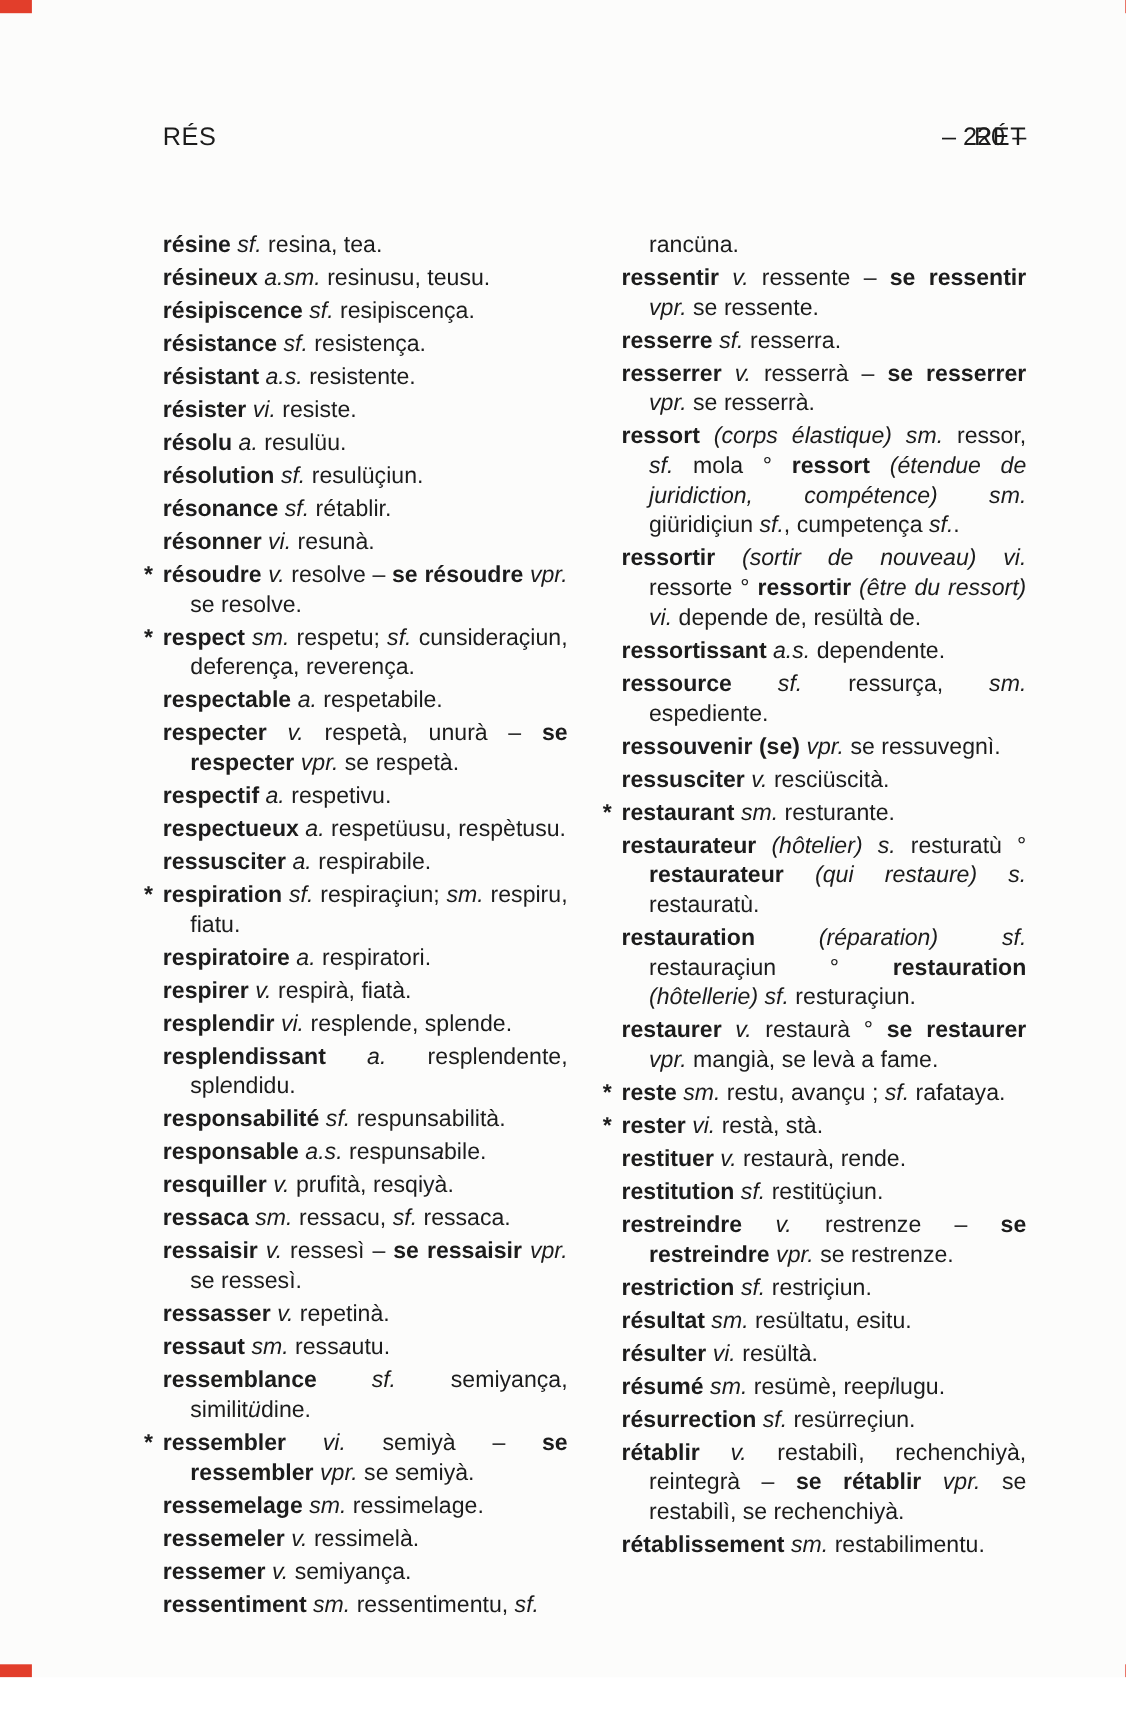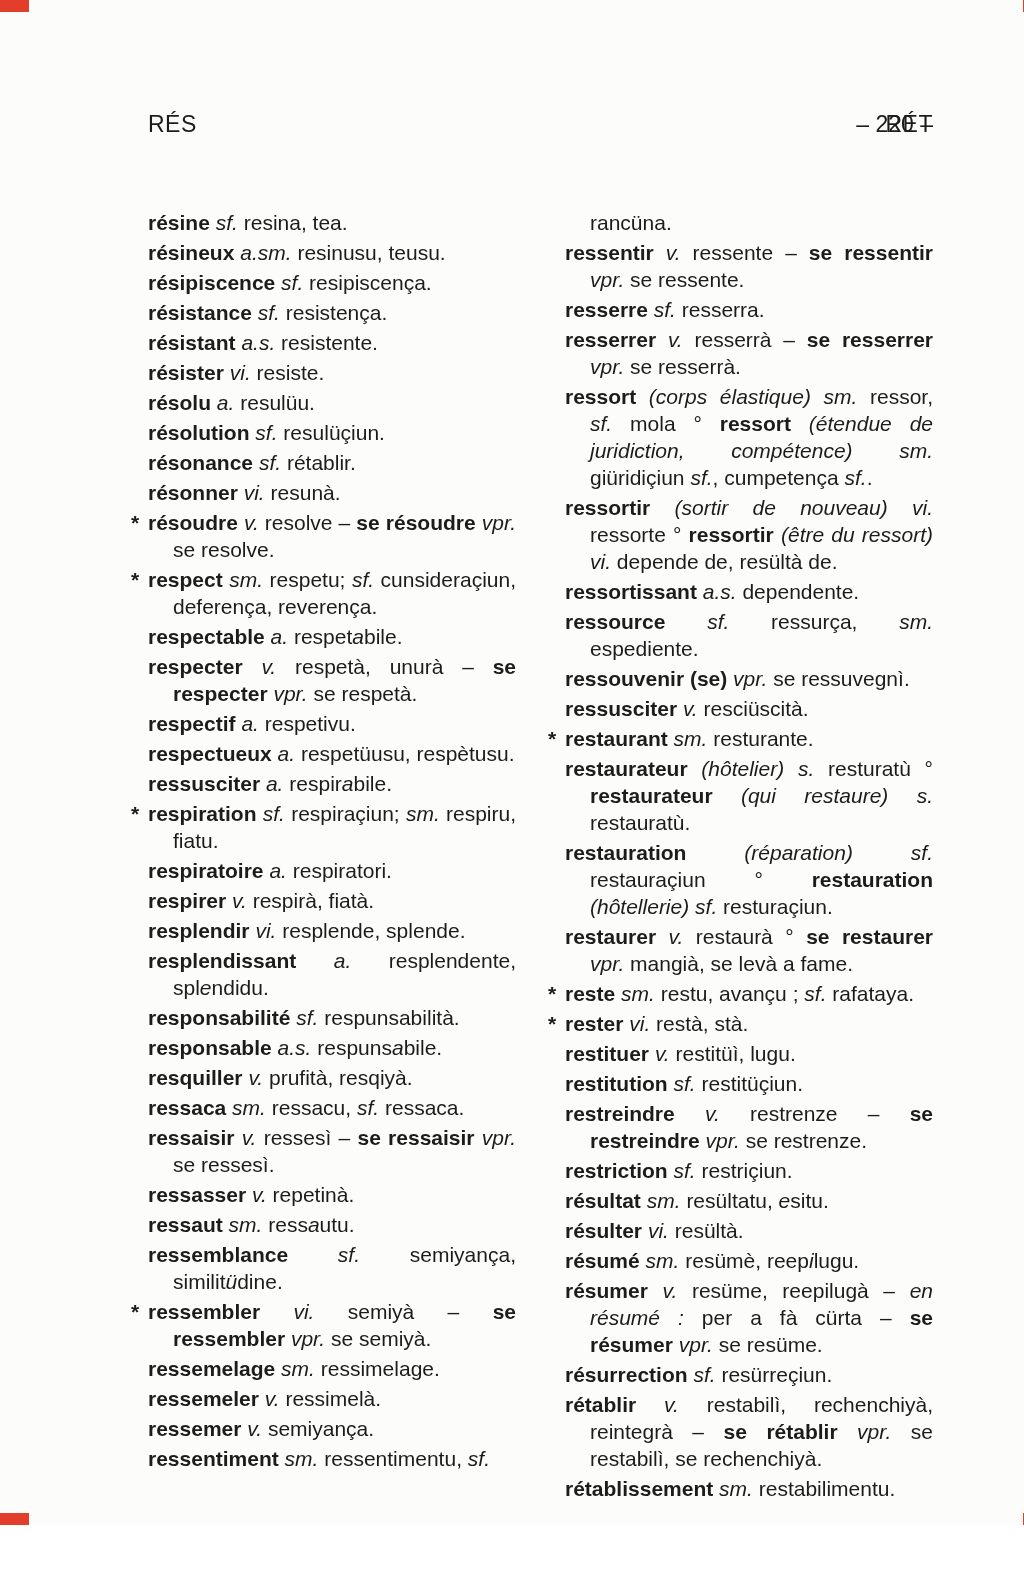--- a/index.html
+++ b/index.html
@@ -124,25 +124,24 @@
       <p class="entry"><span class="seg-b">ressortissant </span><span class="seg-i">a.s. </span><span>dependente.</span></p>
       <p class="entry"><span class="seg-b">ressource </span><span class="seg-i">sf. </span><span>ressurça, </span><span class="seg-i">sm. </span><span>espediente.</span></p>
       <p class="entry"><span class="seg-b">ressouvenir (se) </span><span class="seg-i">vpr. </span><span>se ressuvegnì.</span></p>
       <p class="entry"><span class="seg-b">ressusciter </span><span class="seg-i">v. </span><span>resciüscità.</span></p>
       <p class="entry"><span class="star">*</span><span class="seg-b">restaurant </span><span class="seg-i">sm. </span><span>resturante.</span></p>
       <p class="entry"><span class="seg-b">restaurateur </span><span class="seg-i">(hôtelier) s. </span><span>resturatù ° </span><span class="seg-b">restaurateur </span><span class="seg-i">(qui restaure) s. </span><span>restauratù.</span></p>
       <p class="entry"><span class="seg-b">restauration </span><span class="seg-i">(réparation) sf. </span><span>restauraçiun ° </span><span class="seg-b">restauration </span><span class="seg-i">(hôtellerie) sf. </span><span>resturaçiun.</span></p>
       <p class="entry"><span class="seg-b">restaurer </span><span class="seg-i">v. </span><span>restaurà ° </span><span class="seg-b">se restaurer </span><span class="seg-i">vpr. </span><span>mangià, se levà a fame.</span></p>
       <p class="entry"><span class="star">*</span><span class="seg-b">reste </span><span class="seg-i">sm. </span><span>restu, avançu ; </span><span class="seg-i">sf. </span><span>rafataya.</span></p>
       <p class="entry"><span class="star">*</span><span class="seg-b">rester </span><span class="seg-i">vi. </span><span>restà, stà.</span></p>
-      <p class="entry"><span class="seg-b">restituer </span><span class="seg-i">v. </span><span>restitüì, lugu.</span></p>
+      <p class="entry"><span class="seg-b">restituer </span><span class="seg-i">v. </span><span>restaurà, rende.</span></p>
       <p class="entry"><span class="seg-b">restitution </span><span class="seg-i">sf. </span><span>restitüçiun.</span></p>
       <p class="entry"><span class="seg-b">restreindre </span><span class="seg-i">v. </span><span>restrenze – </span><span class="seg-b">se restreindre </span><span class="seg-i">vpr. </span><span>se restrenze.</span></p>
       <p class="entry"><span class="seg-b">restriction </span><span class="seg-i">sf. </span><span>restriçiun.</span></p>
       <p class="entry"><span class="seg-b">résultat </span><span class="seg-i">sm. </span><span>resültatu, </span><span class="seg-i">e</span><span>situ.</span></p>
       <p class="entry"><span class="seg-b">résulter </span><span class="seg-i">vi. </span><span>resültà.</span></p>
       <p class="entry"><span class="seg-b">résumé </span><span class="seg-i">sm. </span><span>resümè, reep</span><span class="seg-i">i</span><span>lugu.</span></p>
-      <p class="entry"><span class="seg-b">résumer </span><span class="seg-i">v. </span><span>resüme, reepilugà – </span><span class="seg-i">en résumé : </span><span>per a fà cürta – </span><span class="seg-b">se résumer </span><span class="seg-i">vpr. </span><span>se resüme.</span></p>
       <p class="entry"><span class="seg-b">résurrection </span><span class="seg-i">sf. </span><span>resürreçiun.</span></p>
       <p class="entry"><span class="seg-b">rétablir </span><span class="seg-i">v. </span><span>restabilì, rechenchiyà, reintegrà – </span><span class="seg-b">se rétablir </span><span class="seg-i">vpr. </span><span>se restabilì, se rechenchiyà.</span></p>
       <p class="entry"><span class="seg-b">rétablissement </span><span class="seg-i">sm. </span><span>restabilimentu.</span></p>
     </div>
 </div>
 
 </body></html>

